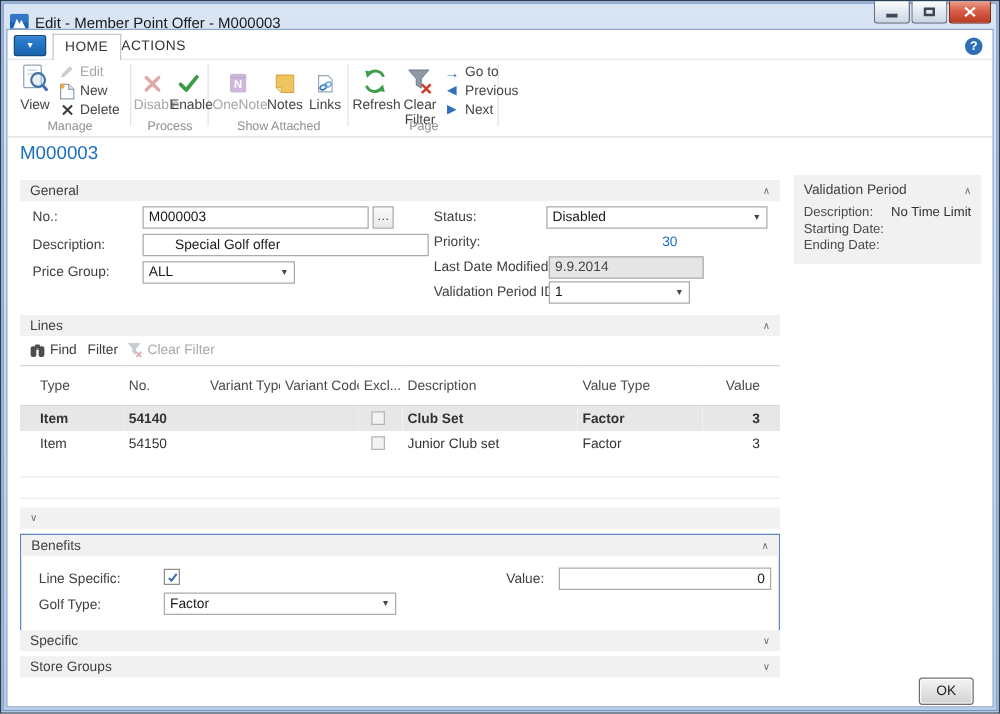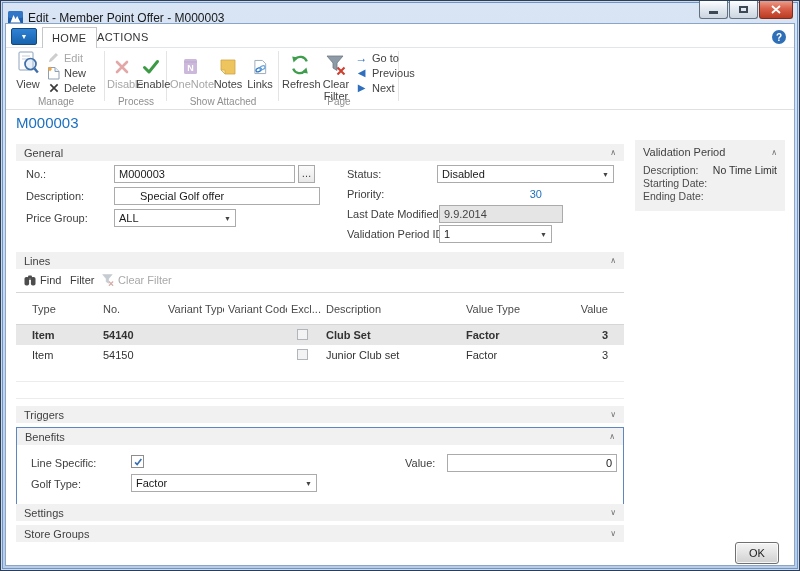--- a/index.html
+++ b/index.html
@@ -271,21 +271,21 @@
       <span class="chev">∧</span>
     </div>
     <span class="abs lbl" style="left:20px;top:144px;">No.:</span>
     <div class="tbox" style="left:108px;top:141px;width:181px;">
         <span>M000003</span>
       </div>
     <div class="lookup-btn" style="left:292px;top:141px;">
         <span>…</span>
       </div>
     <span class="abs lbl" style="left:20px;top:166px;">Description:</span>
-    <div class="tbox" style="left:108px;top:163px;width:206px;padding-left:25px;">
+    <div class="tbox" style="left:108px;top:163px;width:229px;padding-left:25px;">
         <span>Special Golf offer</span>
       </div>
     <span class="abs lbl" style="left:20px;top:188px;">Price Group:</span>
     <div class="tbox" style="left:108px;top:185px;width:122px;">
         <span>ALL</span>
         <span class="dd">▼</span>
       </div>
 
     <span class="abs lbl" style="left:341px;top:144px;">Status:</span>
     <div class="tbox" style="left:431px;top:141px;width:177px;">
@@ -404,21 +404,20 @@
               <td colspan="8"></td>
             </tr>
         <tr class="empty">
               <td colspan="8"></td>
             </tr>
       </tbody>
         </table>
     </div>
 
     <div class="abs ft-header" style="left:10px;top:382px;width:608px;">
-      <span class="ft-title">Triggers</span>
       <span class="chev">∨</span>
     </div>
 
     <div class="abs benefits-box" style="left:10px;top:403px;width:608px;height:82px;">
       <div class="ft-header">
         <span class="ft-title">Benefits</span>
         <span class="chev">∧</span>
       </div>
       <span class="abs lbl" style="left:14px;top:29px;">Line Specific:</span>
       <div class="abs cb" style="left:114px;top:27px;">
@@ -431,21 +430,21 @@
           <span>Factor</span>
           <span class="dd">▼</span>
         </div>
       <span class="abs lbl" style="left:388px;top:29px;">Value:</span>
       <div class="tbox num" style="left:430px;top:26px;width:170px;">
           <span>0</span>
         </div>
     </div>
 
     <div class="abs ft-header" style="left:10px;top:480px;width:608px;">
-      <span class="ft-title">Settings</span>
+      <span class="ft-title">Specific</span>
       <span class="chev">∨</span>
     </div>
 
     <div class="abs ft-header" style="left:10px;top:501px;width:608px;">
       <span class="ft-title">Store Groups</span>
       <span class="chev">∨</span>
     </div>
 
     <div class="ok-btn" style="left:729px;top:518px;">OK</div>
   </div>

